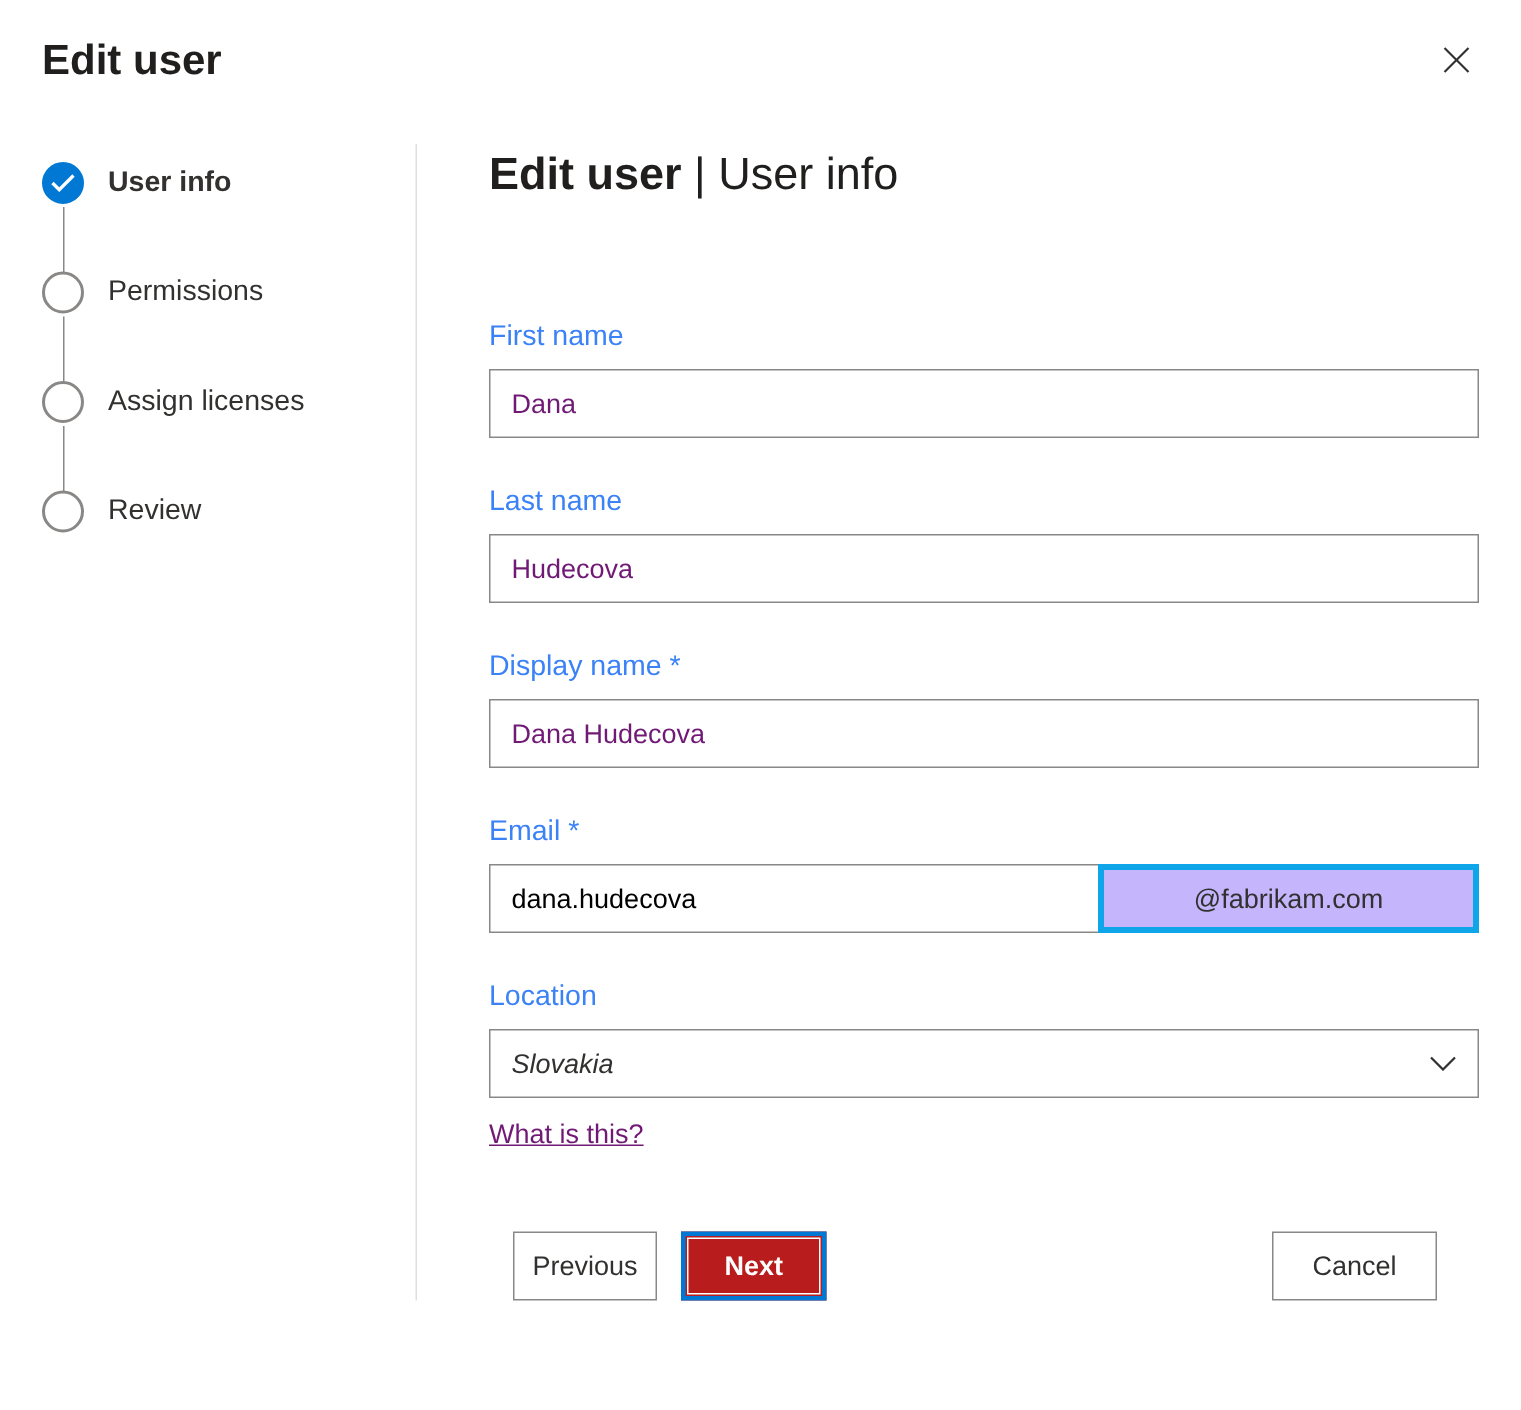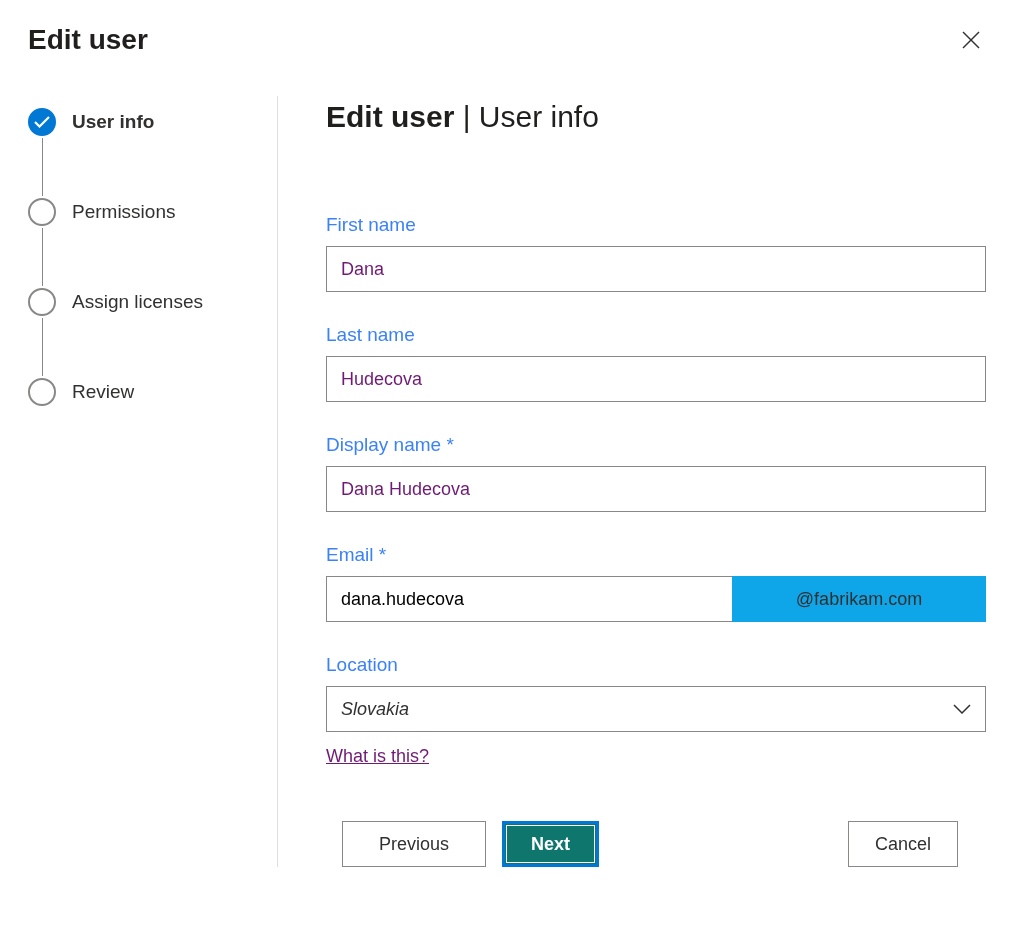--- a/index.html
+++ b/index.html
@@ -53,21 +53,21 @@
       padding-right: 16px;
     }
     .step {
       display: flex;
       align-items: center;
       gap: 16px;
       cursor: pointer;
       position: relative;
     }
     .step + .step {
-      margin-top: 62px;
+      margin-top: 45px;
       text-align: center;
     }
     .step-icon {
       width: 28px;
       height: 28px;
       border-radius: 50%;
       border: 2px solid #8a8886;
       background: #ffffff;
       flex-shrink: 0;
       position: relative;
@@ -145,22 +145,22 @@
       height: 46px;
       border: 1px solid #8a8886;
       border-right: none;
       padding: 0 14px;
       font-size: 18px;
       font-family: inherit;
     }
     .email-domain {
       width: 254px;
       height: 46px;
-      border: 1px solid #0ea5e9;
-      background: #0ea5e9;
+      border: 4px solid #0ea5e9;
+      background: #c4b5fd;
       display: flex;
       align-items: center;
       justify-content: center;
       font-size: 18px;
       color: #323130;
     }
     .select-wrap {
       position: relative;
     }
     .select-input {
@@ -192,30 +192,30 @@
     }
     .footer-row {
       display: flex;
       align-items: center;
       margin-top: 54px;
       gap: 16px;
       padding-left: 16px;
     }
     .btn {
       height: 46px;
-      padding: 0 36px;
+      padding: 0 12px;
       font-size: 18px;
       font-family: inherit;
       border: 1px solid #8a8886;
       background: #ffffff;
       cursor: pointer;
       color: #323130;
     }
     .btn-primary {
-      background: #0f766e;
+      background: #b91c1c;
       border: 3px solid #0078d4;
       color: #ffffff;
       outline: 1px solid #ffffff;
       outline-offset: -5px;
       font-weight: 600;
       padding: 0 26px;
     }
     .btn-cancel {
       margin-left: auto;
       padding: 0 26px;

